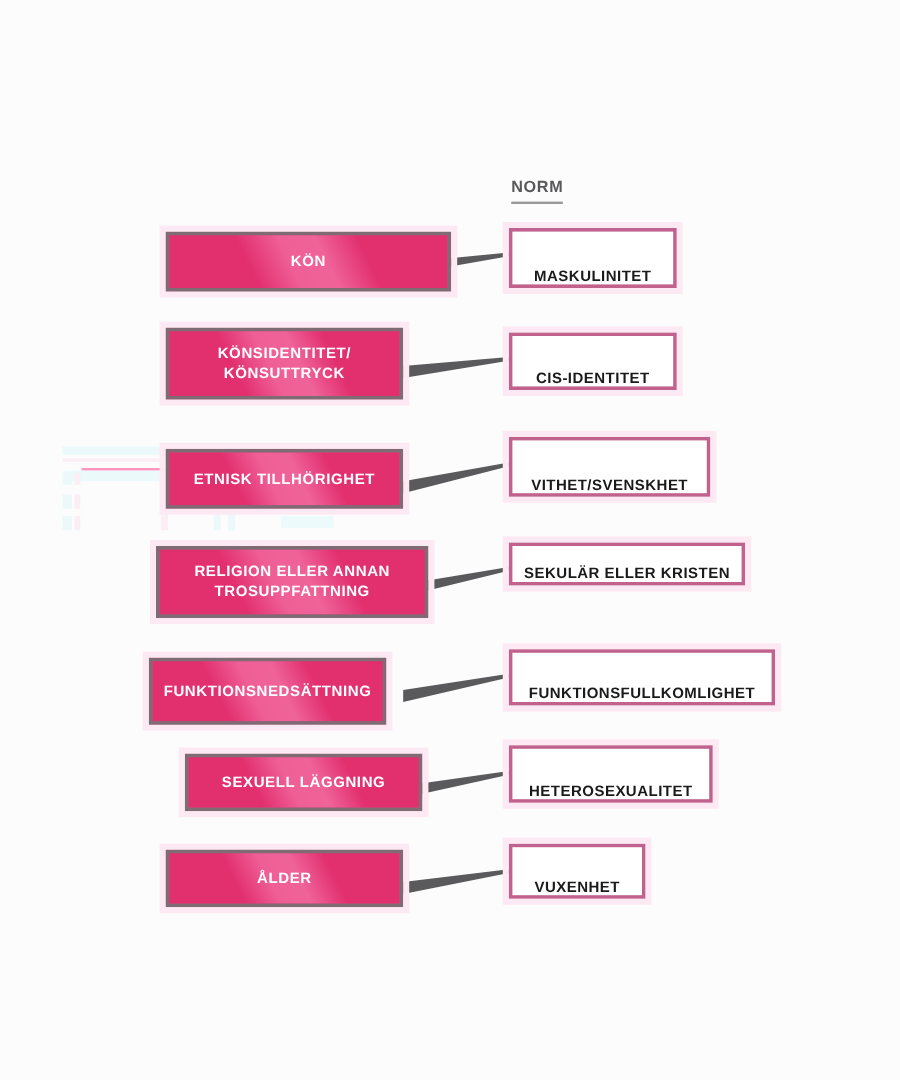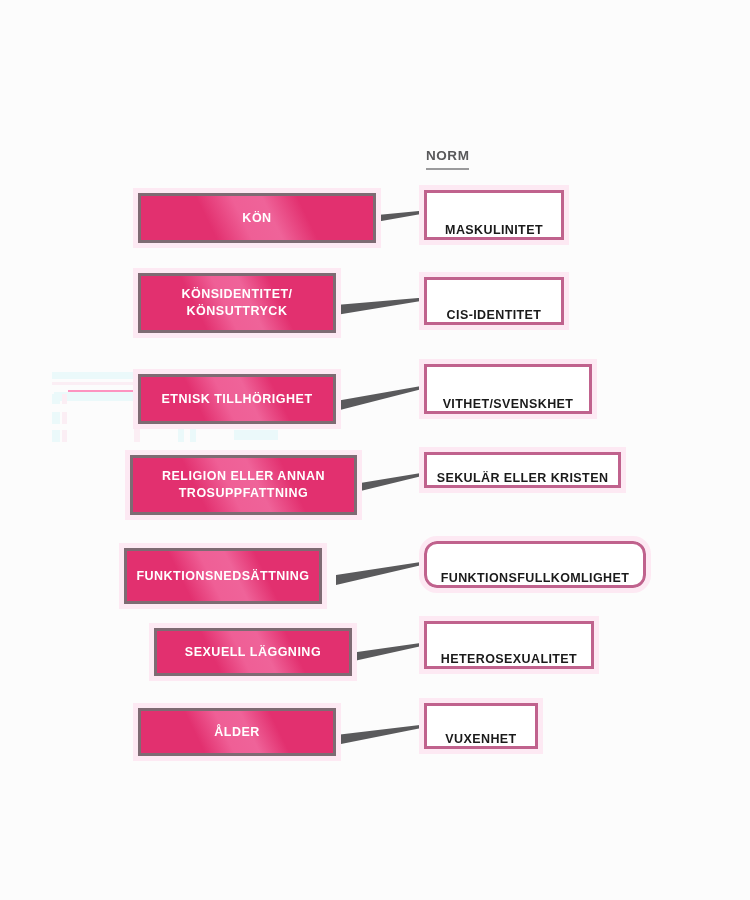--- a/index.html
+++ b/index.html
@@ -161,21 +161,21 @@
       </div>
       <div class="ground" style="left: 130px; top: 455px; width: 227px; height: 60px;">
         <span>RELIGION ELLER ANNAN<br>TROSUPPFATTNING</span>
       </div>
       <div class="norm" style="left: 424px; top: 452px; width: 197px; height: 36px;">
         <span>SEKULÄR ELLER KRISTEN</span>
       </div>
       <div class="ground" style="left: 124px; top: 548px; width: 198px; height: 56px;">
         <span>FUNKTIONSNEDSÄTTNING</span>
       </div>
-      <div class="norm" style="left: 424px; top: 541px; width: 222px; height: 47px; border-radius: 13px;">
+      <div class="norm" style="left: 424px; top: 541px; width: 222px; height: 47px;">
         <span>FUNKTIONSFULLKOMLIGHET</span>
       </div>
       <div class="ground" style="left: 138px; top: 628px; width: 198px; height: 48px; margin-left: 16px;">
         <span>SEXUELL LÄGGNING</span>
       </div>
       <div class="norm" style="left: 424px; top: 621px; width: 170px; height: 48px;">
         <span>HETEROSEXUALITET</span>
       </div>
       <div class="ground" style="left: 138px; top: 708px; width: 198px; height: 48px;">
         <span>ÅLDER</span>

